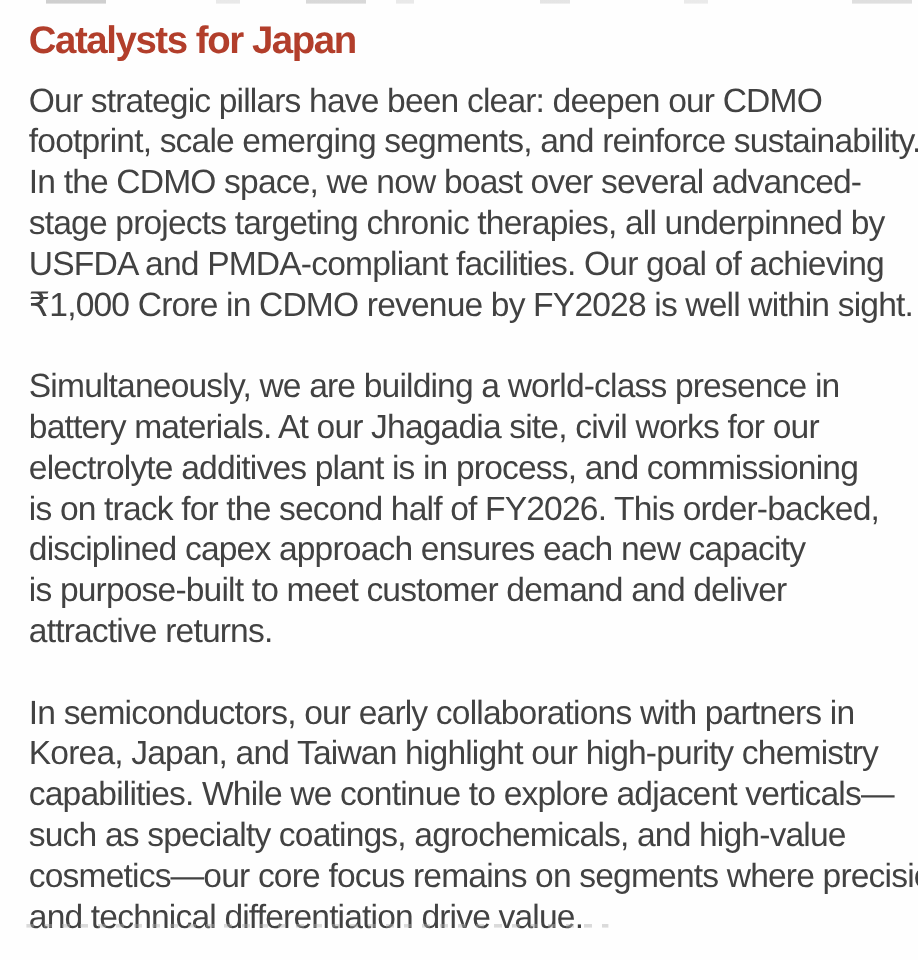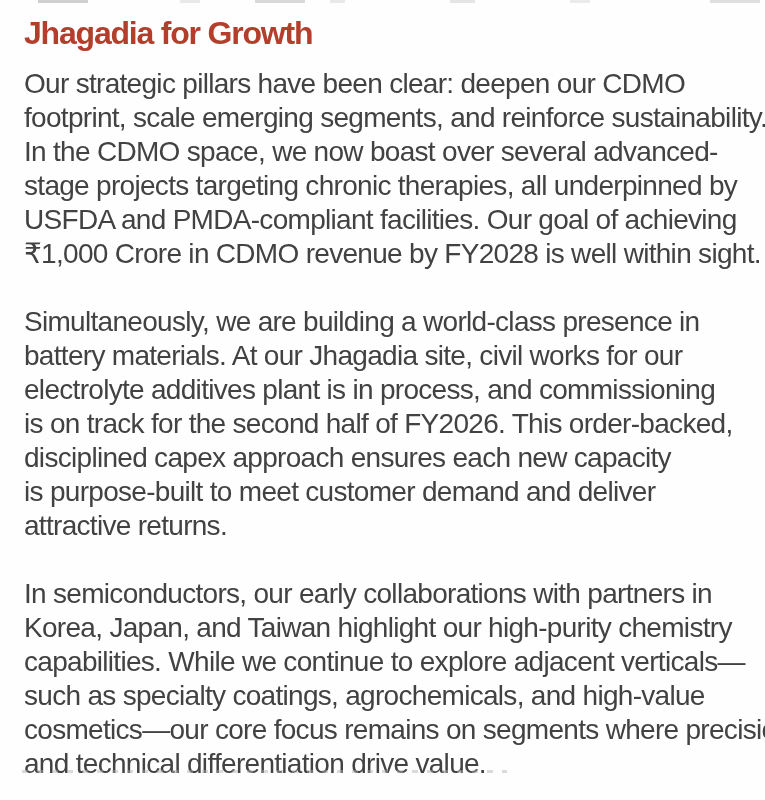--- a/index.html
+++ b/index.html
@@ -70,21 +70,21 @@
       rgba(175,175,175,0.45) 0px, rgba(175,175,175,0.45) 6px,
       transparent 6px, transparent 15px);
   }
 </style>
 </head>
 <body>
 
 <div class="page">
   <div class="scan-artifact top"></div>
 
-  <h1 class="heading">Jhagadia for Growth</h1>
+  <h1 class="heading">Catalysts for Japan</h1>
 
   <p class="body-para">Our strategic pillars have been clear: deepen our CDMO
 footprint, scale emerging segments, and reinforce sustainability.
 In the CDMO space, we now boast over several advanced-
 stage projects targeting chronic therapies, all underpinned by
 USFDA and PMDA-compliant facilities. Our goal of achieving
 ₹1,000 Crore in CDMO revenue by FY2028 is well within sight.</p>
 
   <p class="body-para">Simultaneously, we are building a world-class presence in
 battery materials. At our Jhagadia site, civil works for our

